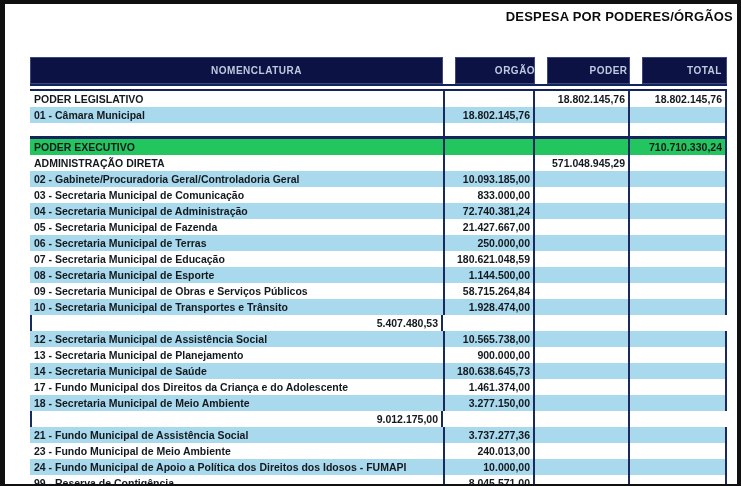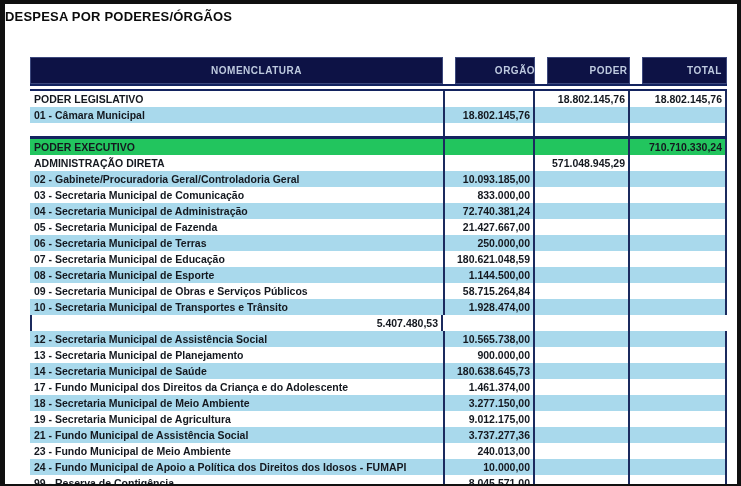--- a/index.html
+++ b/index.html
@@ -9,22 +9,22 @@
     box-sizing:border-box;
     background:#ffffff;
     border:4px solid #101010;
     border-left-width:5px;
     border-bottom-width:2px;
     overflow:hidden;
     font-family:"Liberation Sans", sans-serif;
     -webkit-font-smoothing:antialiased;
   }
   .title{
-    position:absolute;top:5px;left:0;right:11px;
-    text-align:left;
+    position:absolute;top:5px;left:0;right:4px;
+    text-align:right;
     font-size:13px;font-weight:700;color:#0b0b0b;
     letter-spacing:.2px;
   }
   .table{
     position:absolute;left:25px;top:53px;width:697px;
   }
   .thead{
     display:grid;grid-template-columns:413px 92px 95px 97px;
     height:27px;
   }
@@ -193,21 +193,20 @@
           <div class="c-num c-poder"></div>
           <div class="c-num c-total"></div>
         </div>
         <div class="row item bg-blue">
           <div class="c-label">18 - Secretaria Municipal de Meio Ambiente</div>
           <div class="c-num c-orgao">3.277.150,00</div>
           <div class="c-num c-poder"></div>
           <div class="c-num c-total"></div>
         </div>
         <div class="row item bg-white">
-          <div class="c-label">19 - Secretaria Municipal de Agricultura</div>
           <div class="c-num c-orgao">9.012.175,00</div>
           <div class="c-num c-poder"></div>
           <div class="c-num c-total"></div>
         </div>
         <div class="row item bg-blue">
           <div class="c-label">21 - Fundo Municipal de Assistência Social</div>
           <div class="c-num c-orgao">3.737.277,36</div>
           <div class="c-num c-poder"></div>
           <div class="c-num c-total"></div>
         </div>

